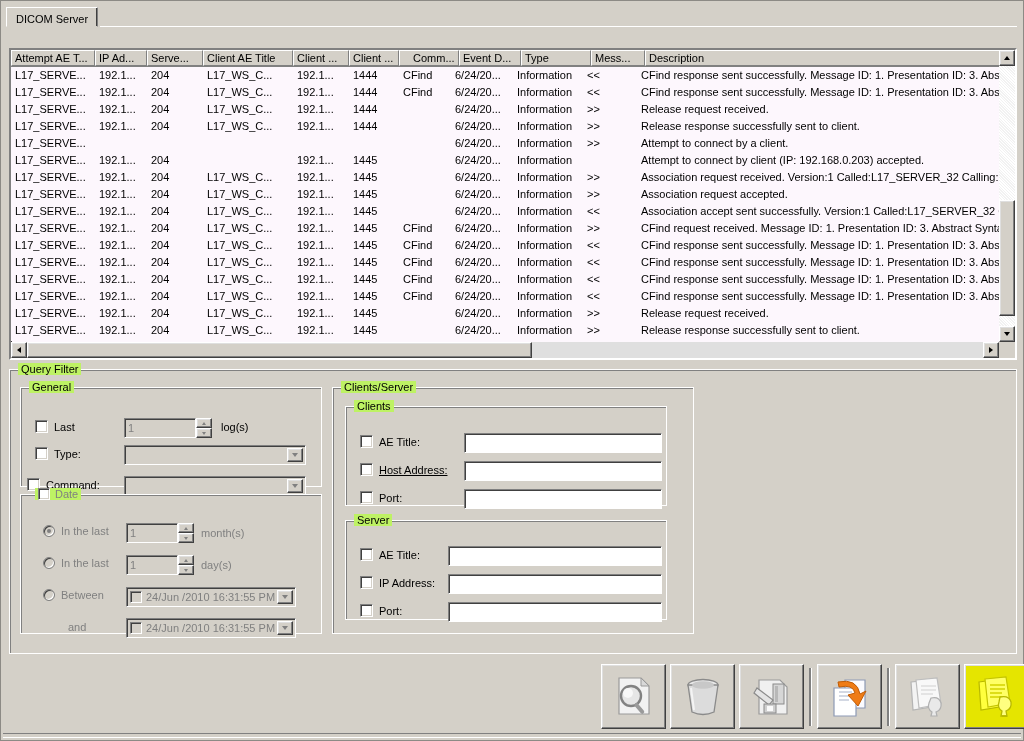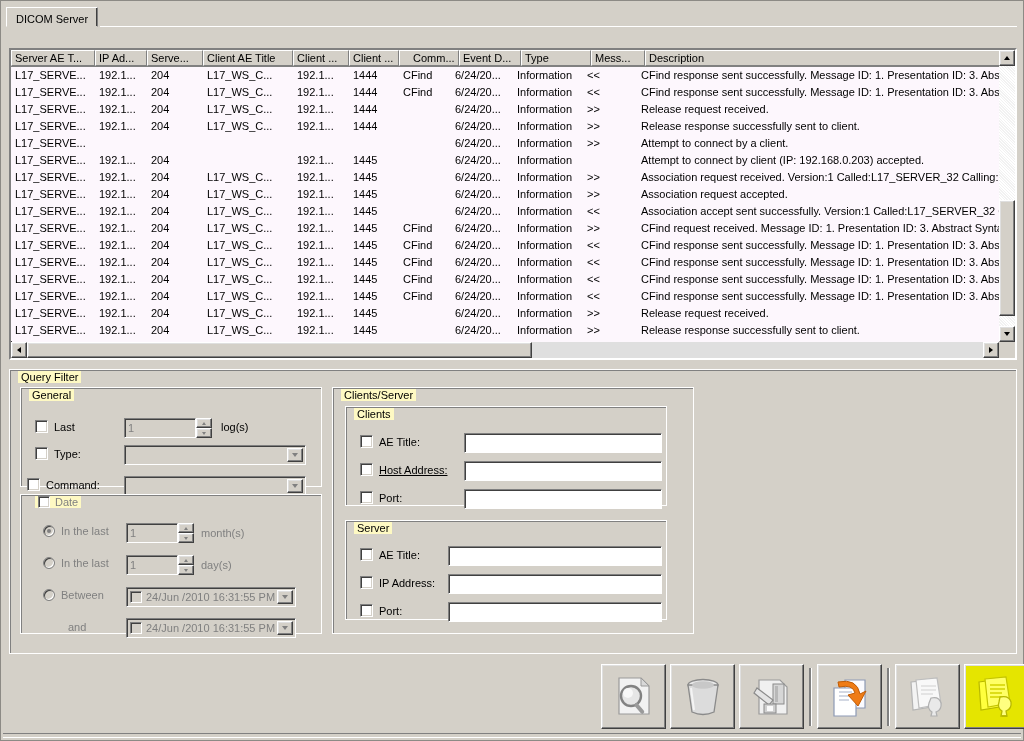--- a/index.html
+++ b/index.html
@@ -214,26 +214,25 @@
   
   .group {
     position: absolute;
     border: 1px solid #ffffff;
     box-shadow: inset 1px 1px 0 #808080;
     box-sizing: border-box;
   }
   .group > .gtitle {
     position: absolute;
     top: -7px; left: 8px;
-    background: #fef9c3;
+    background: #bef264;
     padding: 0 3px;
     font-size: 11px;
     line-height: 12px;
     white-space: nowrap;
-    margin-top: 8px;
   }
   .group.grayed > .gtitle { color: #808080; }
 
   
   .chk {
     width: 13px; height: 13px;
     background: #ffffff;
     border: 1px solid;
     border-color: #808080 #ffffff #ffffff #808080;
     box-shadow: inset 1px 1px 0 #404040, inset -1px -1px 0 #d4d0c8;
@@ -399,21 +398,21 @@
 
   <div class="tabstrip">
     <div class="tab">
       <span>DICOM Server</span>
     </div>
     <div class="tab-rest"></div>
   </div>
 
   <div class="listwrap">
     <div class="lv-head" id="lv-head">
-        <div class="lv-th" style="width: 84px;">Server AE T...</div>
+        <div class="lv-th" style="width: 84px;">Attempt AE T...</div>
         <div class="lv-th" style="width: 52px;">IP Ad...</div>
         <div class="lv-th" style="width: 56px;">Serve...</div>
         <div class="lv-th" style="width: 90px;">Client AE Title</div>
         <div class="lv-th" style="width: 56px;">Client ...</div>
         <div class="lv-th" style="width: 50px;">Client ...</div>
         <div class="lv-th" style="width: 60px; padding-left: 13px;">Comm...</div>
         <div class="lv-th" style="width: 62px;">Event D...</div>
         <div class="lv-th" style="width: 70px;">Type</div>
         <div class="lv-th" style="width: 54px;">Mess...</div>
         <div class="lv-th" style="width: 406px;">Description</div>

